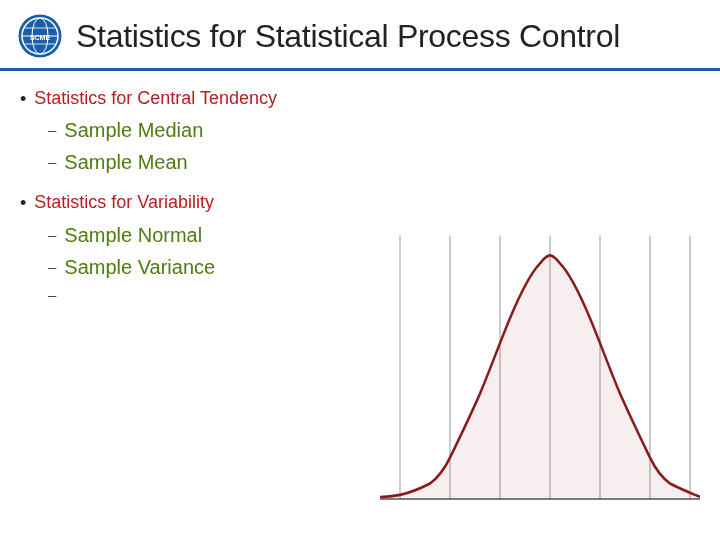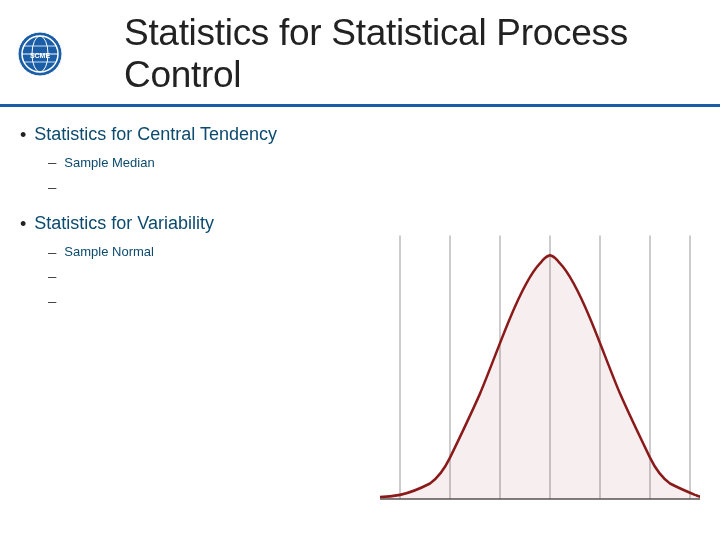--- a/index.html
+++ b/index.html
@@ -30,25 +30,24 @@
       gap: 12px;
     }
 
     .logo {
       width: 48px;
       height: 48px;
       flex-shrink: 0;
     }
 
     .title-text {
-      font-size: 37px;
+      font-size: 32px;
       font-weight: 400;
       color: #222222;
       letter-spacing: -0.3px;
-      margin-left: 48px;
     }
 
     
     .content {
       display: flex;
       flex: 1;
       padding: 16px 20px 10px 20px;
       gap: 10px;
     }
 
@@ -74,21 +73,21 @@
     .bullet-dot {
       font-size: 18px;
       line-height: 1.3;
       color: #222;
       margin-top: 1px;
     }
 
     .bullet-label {
       font-size: 18px;
       font-weight: 500;
-      color: #0c4a6e;
+      color: #b91c1c;
       line-height: 1.3;
     }
 
     .sub-items {
       margin-left: 28px;
       display: flex;
       flex-direction: column;
       gap: 2px;
     }
 
@@ -98,22 +97,22 @@
       gap: 8px;
     }
 
     .dash {
       font-size: 15px;
       color: #444;
       line-height: 1.5;
     }
 
     .sub-label {
-      font-size: 13px;
-      color: #0c4a6e;
+      font-size: 20px;
+      color: #4d7c0f;
       line-height: 1.5;
     }
 
     
     .right-panel {
       flex: 1;
       display: flex;
       flex-direction: column;
       align-items: flex-end;
       justify-content: flex-end;
@@ -178,36 +177,38 @@
           <span class="bullet-dot">•</span>
           <span class="bullet-label">Statistics for Central Tendency</span>
         </div>
         <div class="sub-items">
           <div class="sub-item">
             <span class="dash">–</span>
             <span class="sub-label">Sample Median</span>
           </div>
           <div class="sub-item">
             <span class="dash">–</span>
+            <span class="sub-label">Sample Mean</span>
           </div>
         </div>
       </div>
 
       <div class="bullet-section">
         <div class="bullet-main">
           <span class="bullet-dot">•</span>
           <span class="bullet-label">Statistics for Variability</span>
         </div>
         <div class="sub-items">
           <div class="sub-item">
             <span class="dash">–</span>
             <span class="sub-label">Sample Normal</span>
           </div>
           <div class="sub-item">
             <span class="dash">–</span>
+            <span class="sub-label">Sample Variance</span>
           </div>
           <div class="sub-item">
             <span class="dash">–</span>
           </div>
         </div>
       </div>
     </div>
 
     <div class="right-panel">
       <div class="chart-container">

